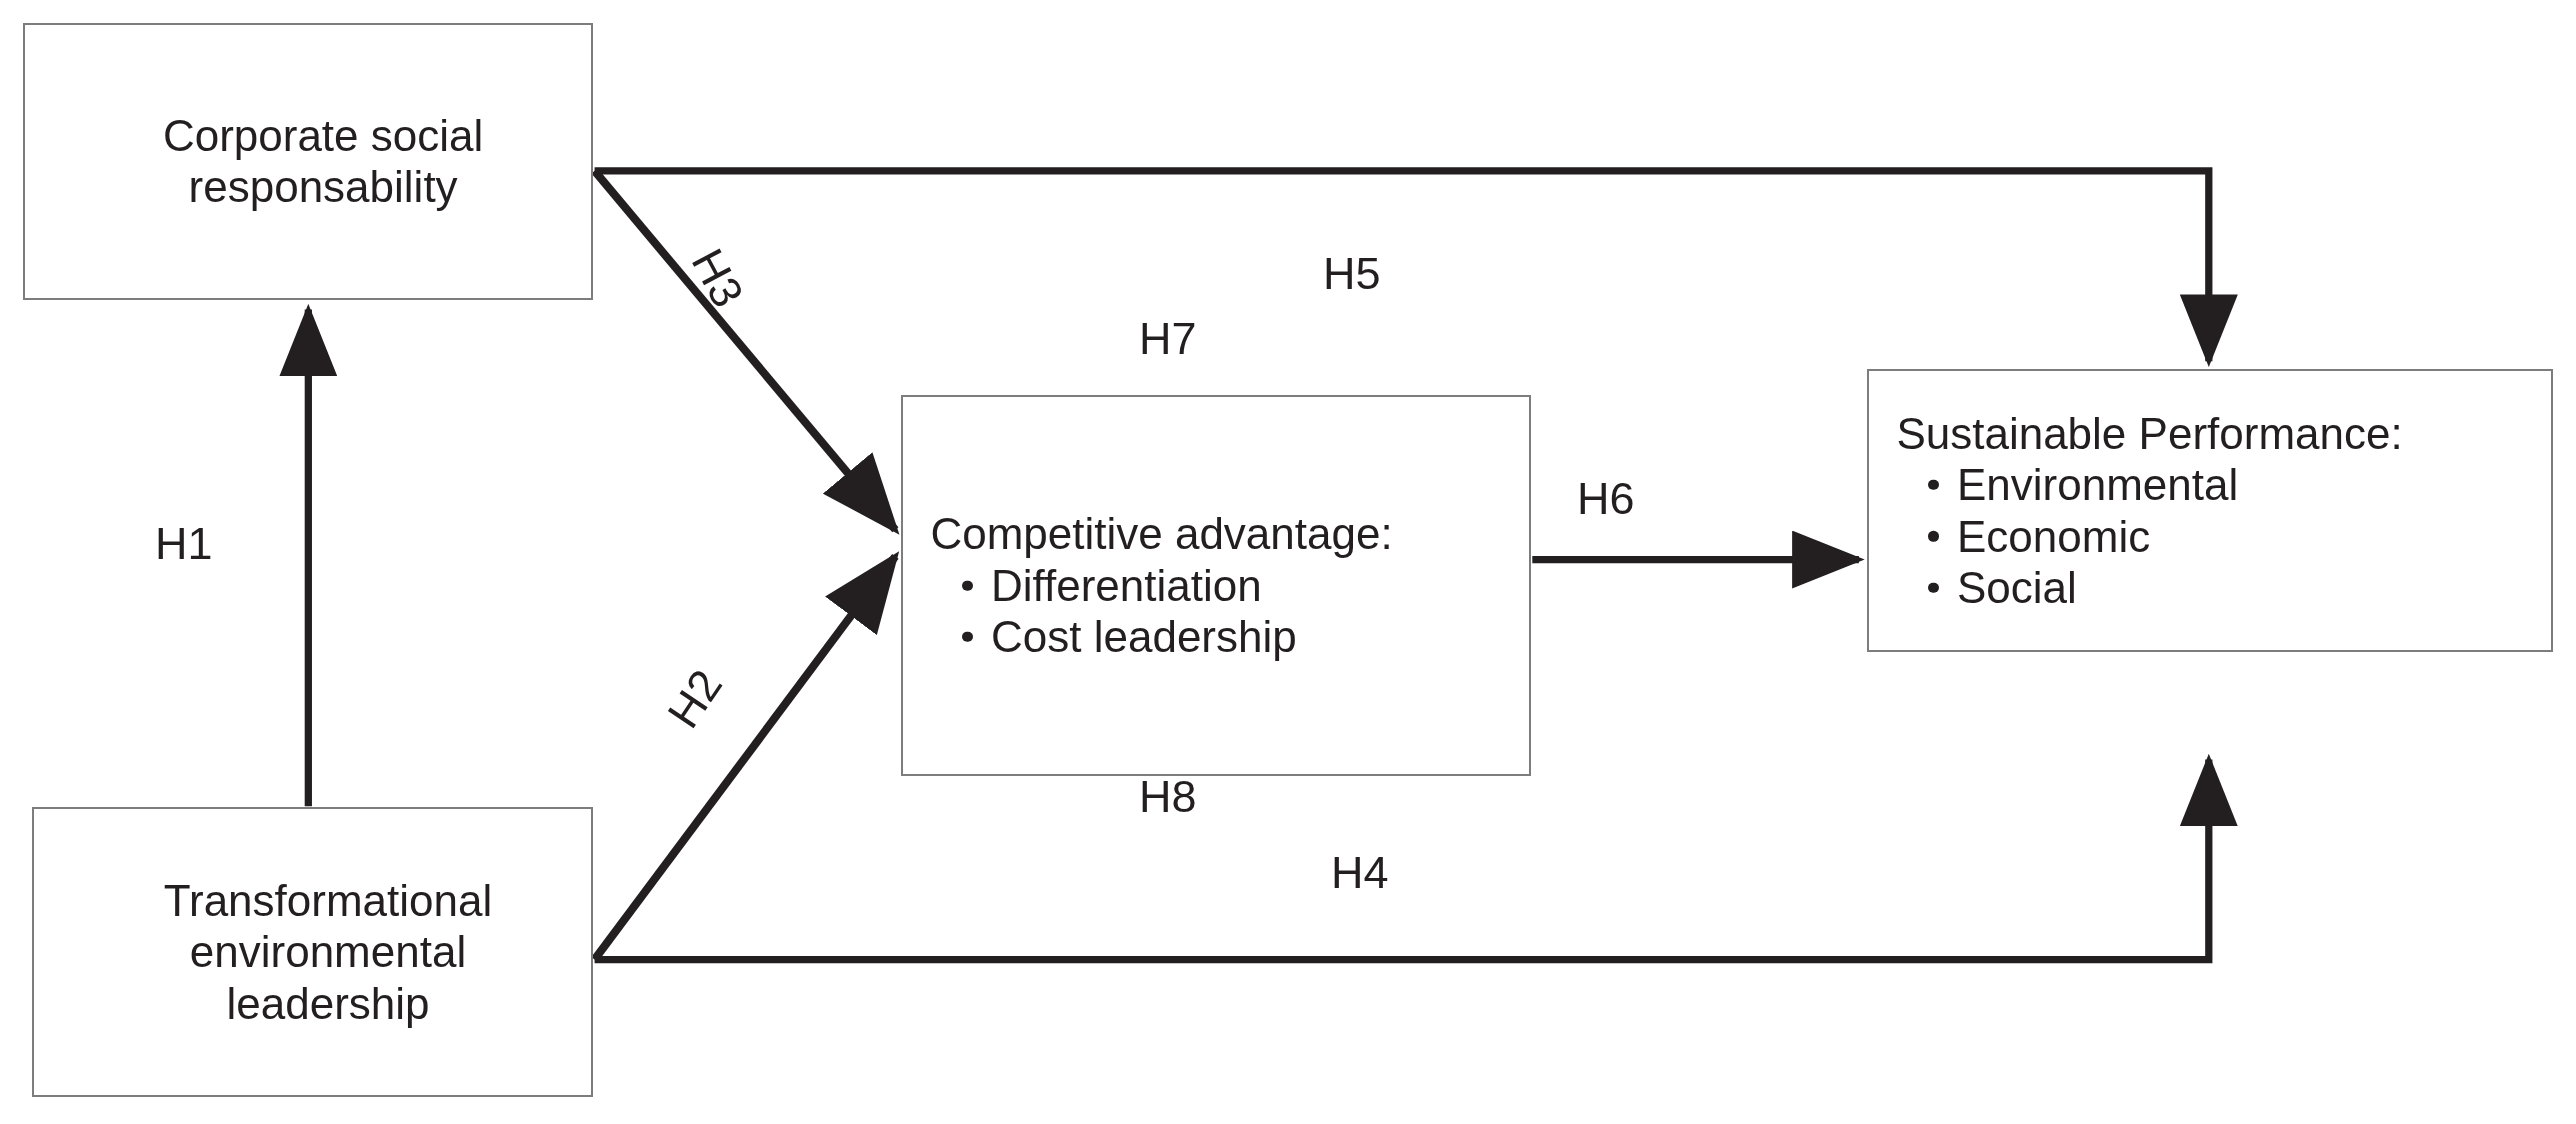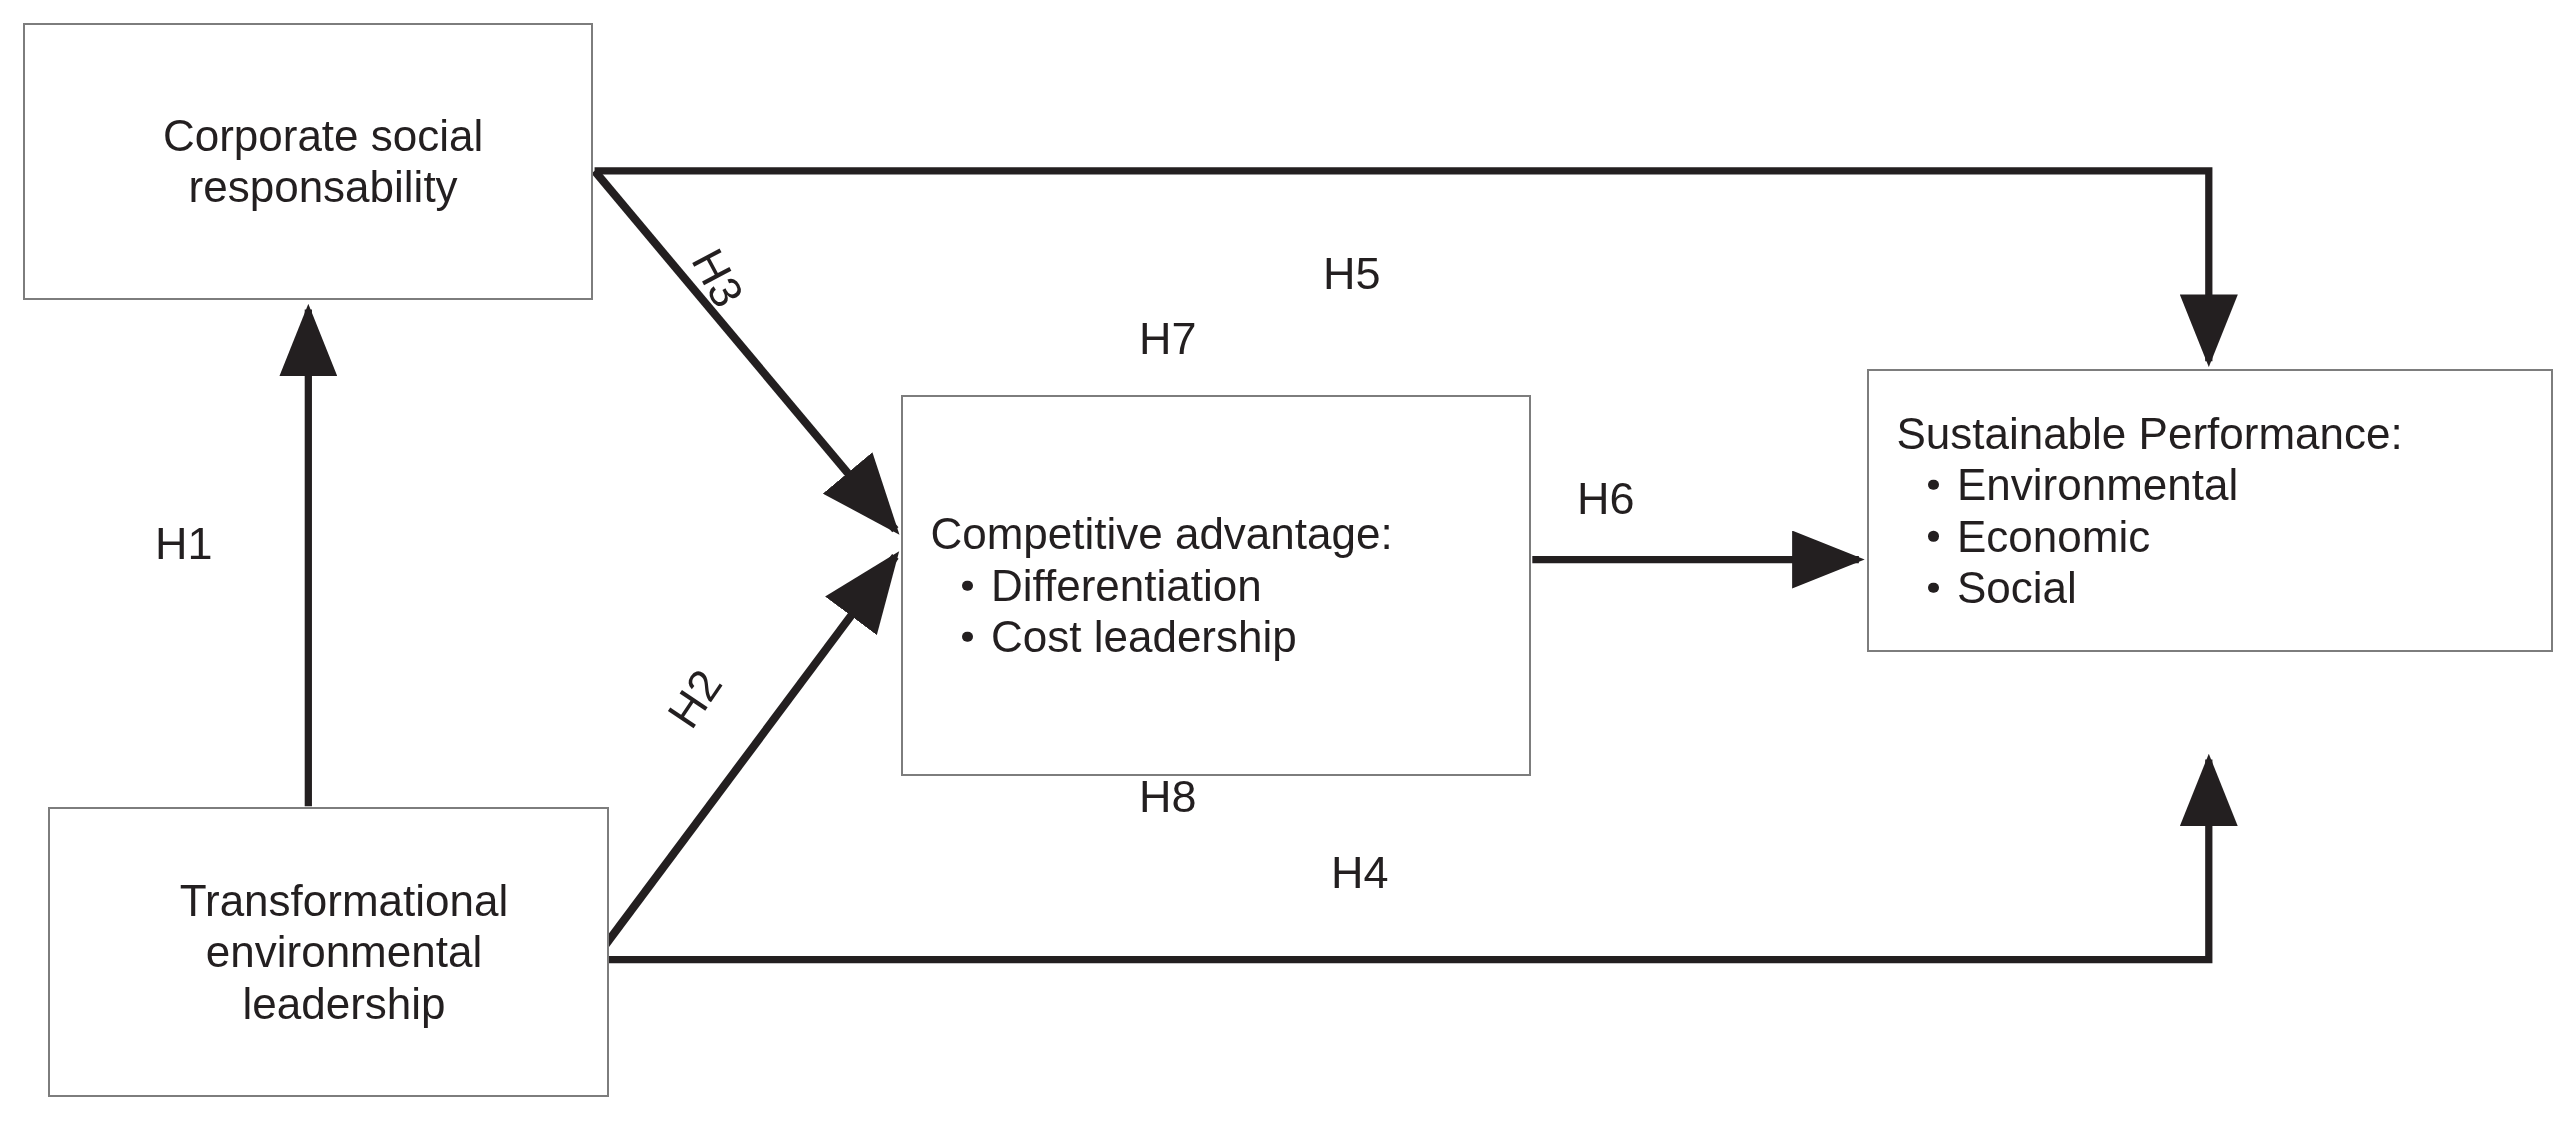--- a/index.html
+++ b/index.html
@@ -101,21 +101,21 @@
     <path d="M737,1190 L2739,1190 L2739,942" fill="none" stroke="#231f20" stroke-width="9" marker-end="url(#arrowhead)"></path>
 
     <line x1="1900" y1="694" x2="2305" y2="694" stroke="#231f20" stroke-width="9" marker-end="url(#arrowhead)"></line>
   </svg>
 
   <div class="node-box" style="left:22.6px; top:22.6px; width:570px; height:277px;">
     <div class="node-title centered">Corporate social
 responsability</div>
   </div>
 
-  <div class="node-box" style="left:32px; top:807px; width:561px; height:290px;margin-left:16px;">
+  <div class="node-box" style="left:32px; top:807px; width:561px; height:290px;">
     <div class="node-title centered">Transformational
 environmental
 leadership</div>
   </div>
 
   <div class="node-box" style="left:901px; top:395px; width:630px; height:381px;">
     <div class="node-title left">Competitive advantage:</div>
     <ul class="bullet-list">
       <li>Differentiation</li>
       <li>Cost leadership</li>

